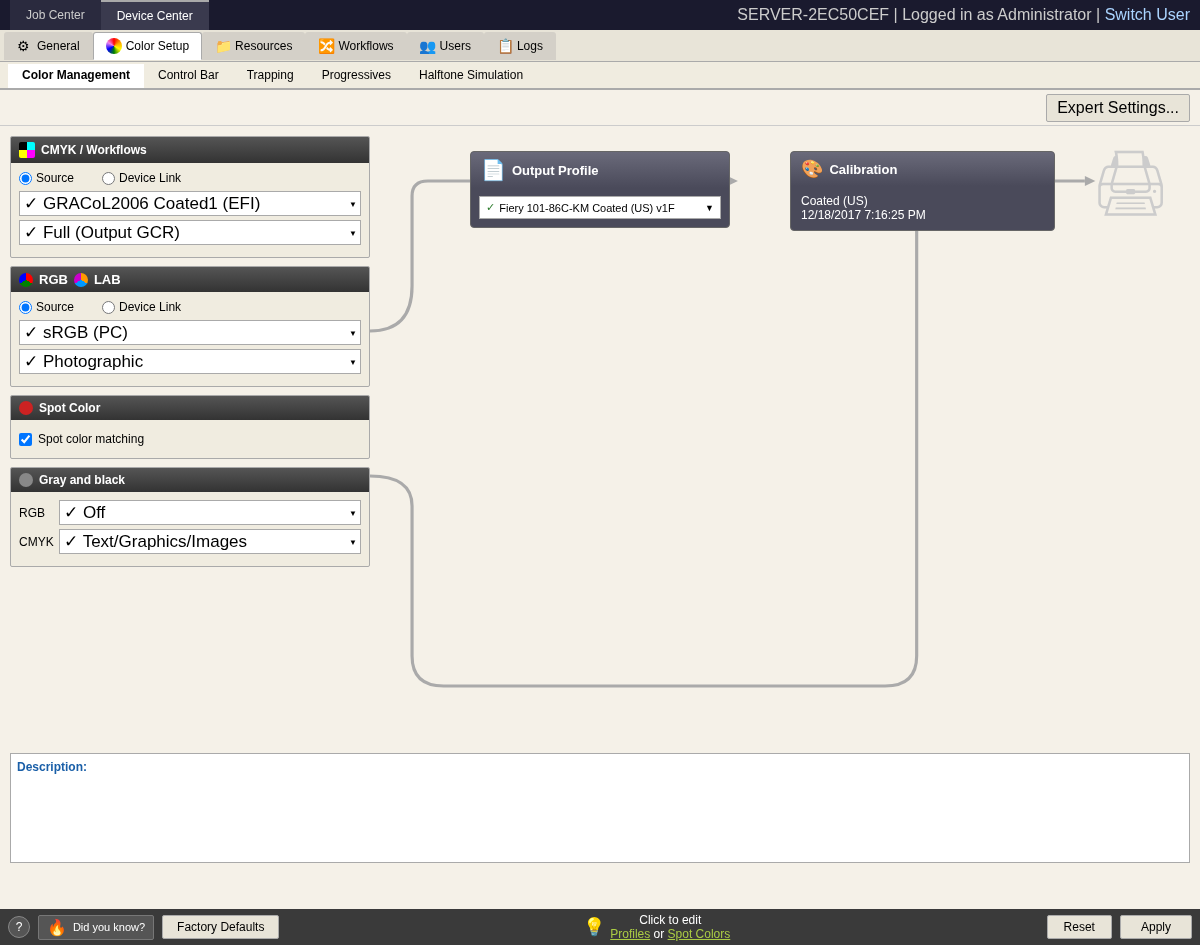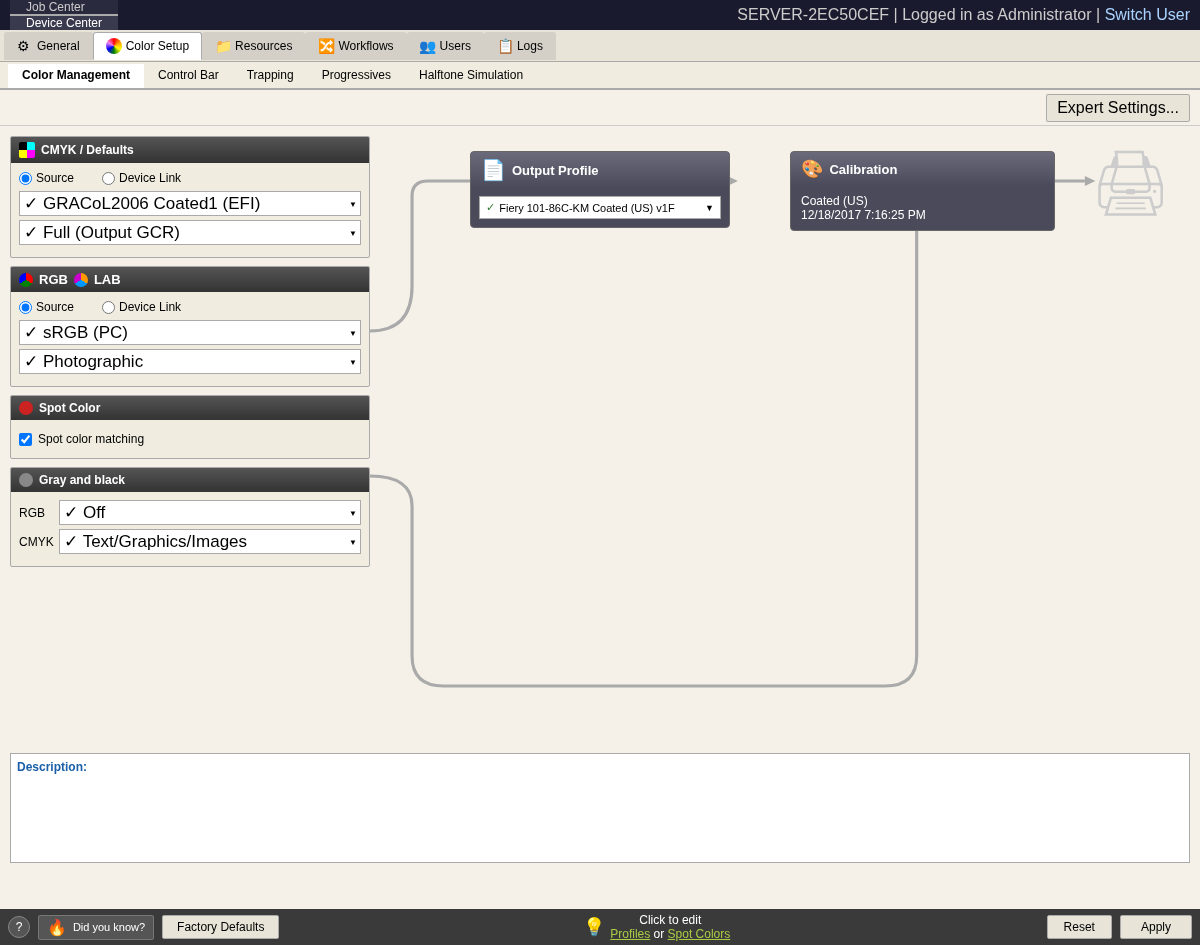--- a/index.html
+++ b/index.html
@@ -1,20 +1,20 @@
 <!DOCTYPE html>
 <html><head>
   <meta charset="utf-8">
   <style>
     * { box-sizing: border-box; margin: 0; padding: 0; }
     body { font-family: Arial, sans-serif; font-size: 12px; background: #d4d0c8; color: #000; width: 1200px; height: 945px; overflow: hidden; }
 
     
     .title-bar { background: #1a1a2e; display: flex; align-items: center; height: 30px; padding: 0 10px; }
-    .title-bar-tabs { display: flex; height: 100%; flex-direction: column; }
+    .title-bar-tabs { display: flex; height: 100%; }
     .title-tab { padding: 0 16px; display: flex; align-items: center; cursor: pointer; font-size: 12px; color: #ccc; height: 100%; }
     .title-tab.active { background: #3a3a4e; color: #fff; border-top: 2px solid #aaa; }
     .title-tab:not(.active) { background: #2a2a3e; }
     .title-bar-right { margin-left: auto; font-size: 16px; color: #ccc; }
     .title-bar-right a { color: #aad4ff; text-decoration: none; }
 
     
     .nav-bar { background: #e8e4d8; display: flex; align-items: center; height: 32px; padding: 0 4px; border-bottom: 1px solid #aaa; }
     .nav-tab { display: flex; align-items: center; gap: 4px; padding: 4px 12px; cursor: pointer; font-size: 12px; border: 1px solid transparent; border-radius: 3px 3px 0 0; height: 28px; }
     .nav-tab.active { background: #fff; border: 1px solid #aaa; border-bottom-color: #fff; }
@@ -158,21 +158,21 @@
 <div class="toolbar-area">
   <button class="expert-btn">Expert Settings...</button>
 </div>
 
 <div class="main-content">
 
   <div class="panels-area">
     <div class="panel">
       <div class="panel-header">
         <span class="cmyk-swatch"></span>
-        <span>CMYK / Defaults</span>
+        <span>CMYK / Workflows</span>
       </div>
       <div class="panel-body">
         <div class="radio-row">
           <label>
             <input type="radio" name="cmyk-mode" checked="" style="">
             <span>Source</span>
           </label>
           <label>
             <input type="radio" name="cmyk-mode" style="">
             <span>Device Link</span>

